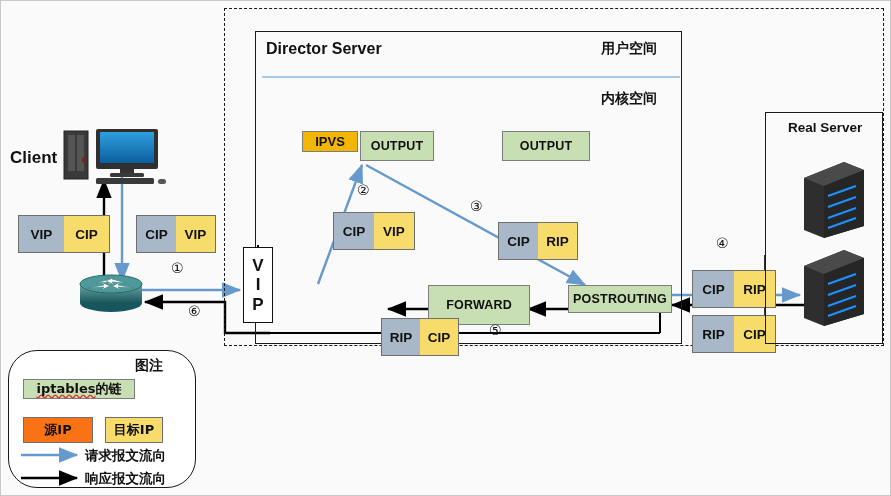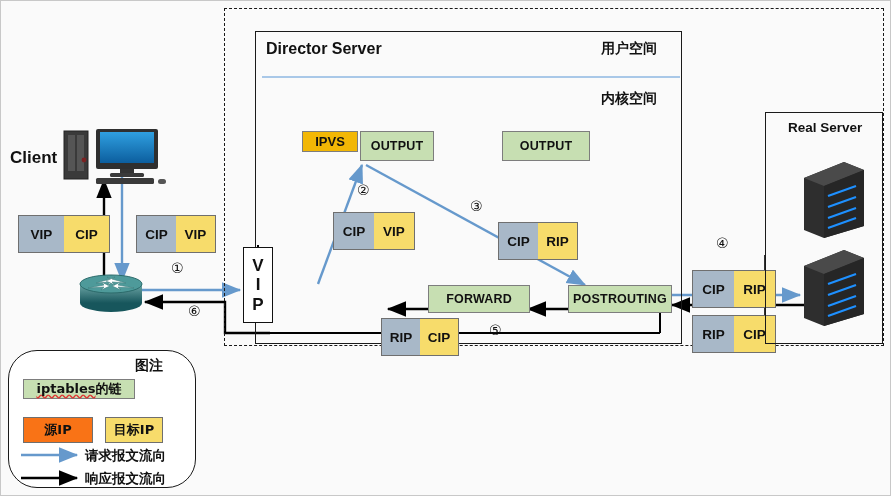--- a/index.html
+++ b/index.html
@@ -138,21 +138,21 @@
   <div class="abs vipbox" style="left:243px;top:247px;width:30px;height:76px;">
     <span>V</span>
     <span>I</span>
     <span>P</span>
   </div>
 
   <div class="abs ipvs" style="left:302px;top:131px;width:56px;height:21px;">IPVS</div>
   <div class="abs chain" style="left:360px;top:131px;width:74px;height:30px;">OUTPUT</div>
   <div class="abs chain" style="left:502px;top:131px;width:88px;height:30px;">OUTPUT</div>
 
-  <div class="abs chain" style="left:428px;top:285px;width:102px;height:28px;">FORWARD</div>
+  <div class="abs chain" style="left:428px;top:285px;width:102px;height:40px;">FORWARD</div>
   <div class="abs chain" style="left:568px;top:285px;width:104px;height:28px;">POSTROUTING</div>
 
   <div class="abs pkt" style="left:333px;top:212px;width:82px;">
     <div class="src" style="width:41px;">CIP</div>
     <div class="dst" style="width:41px;">VIP</div>
   </div>
   <div class="abs pkt" style="left:498px;top:222px;width:80px;">
     <div class="src" style="width:40px;">CIP</div>
     <div class="dst" style="width:40px;">RIP</div>
   </div>

